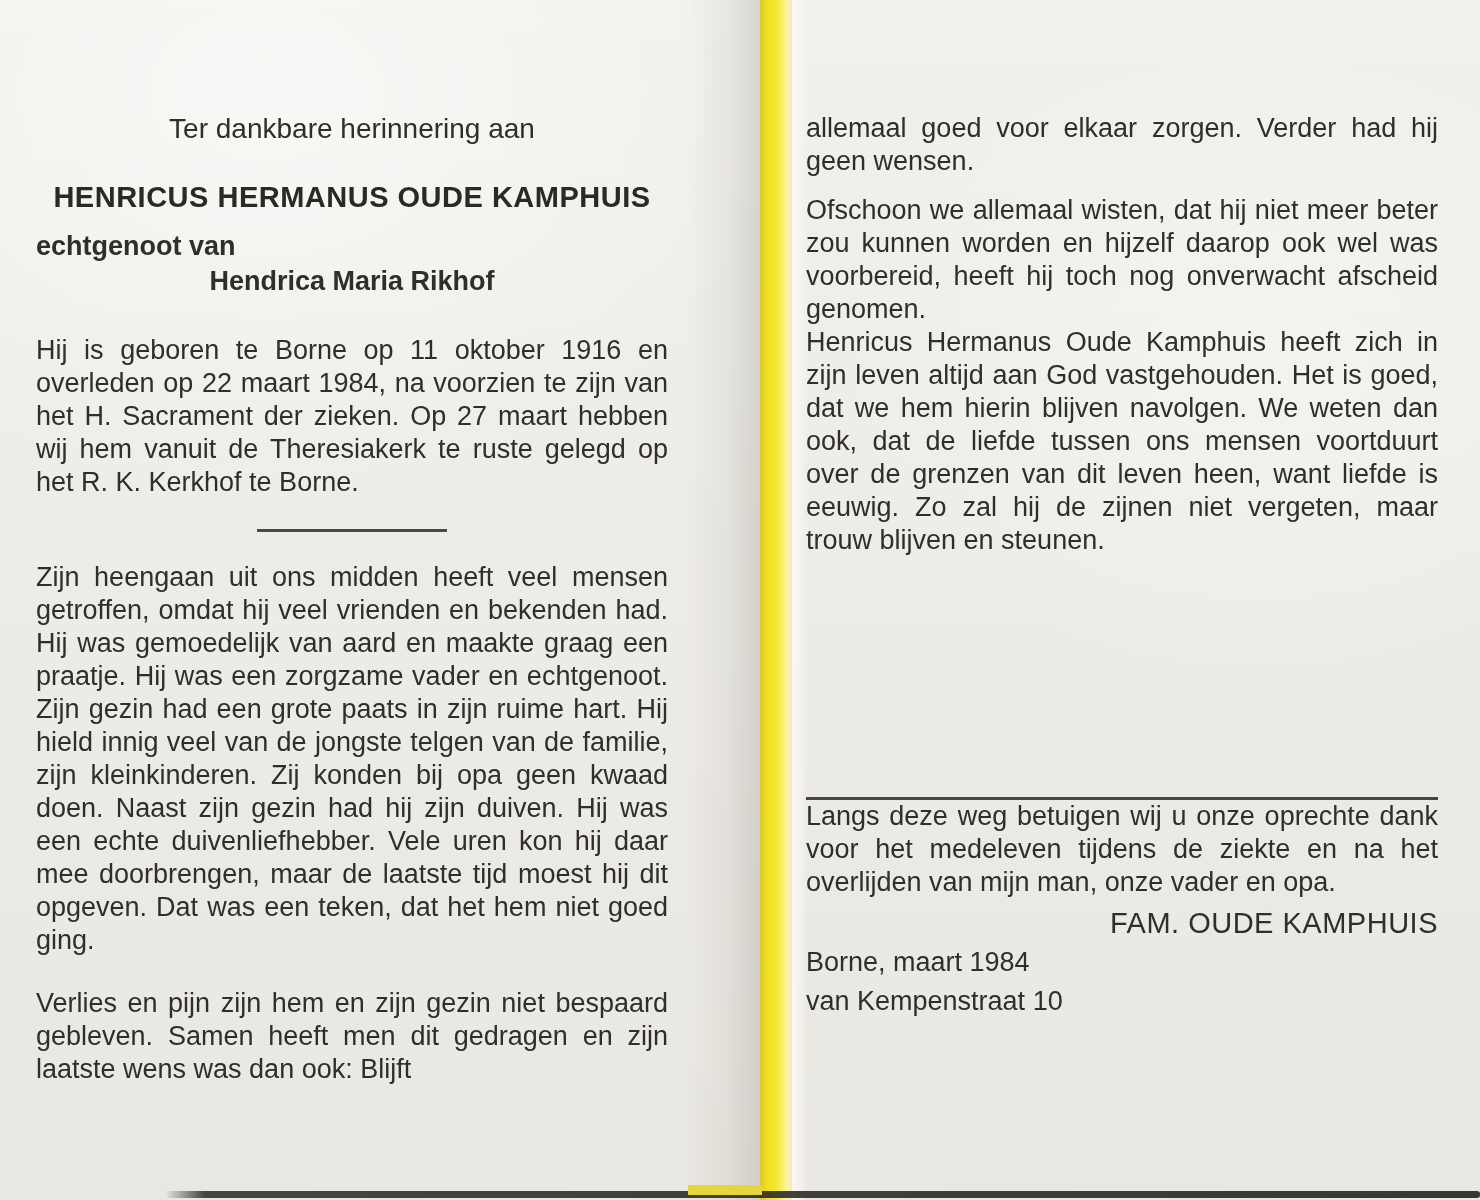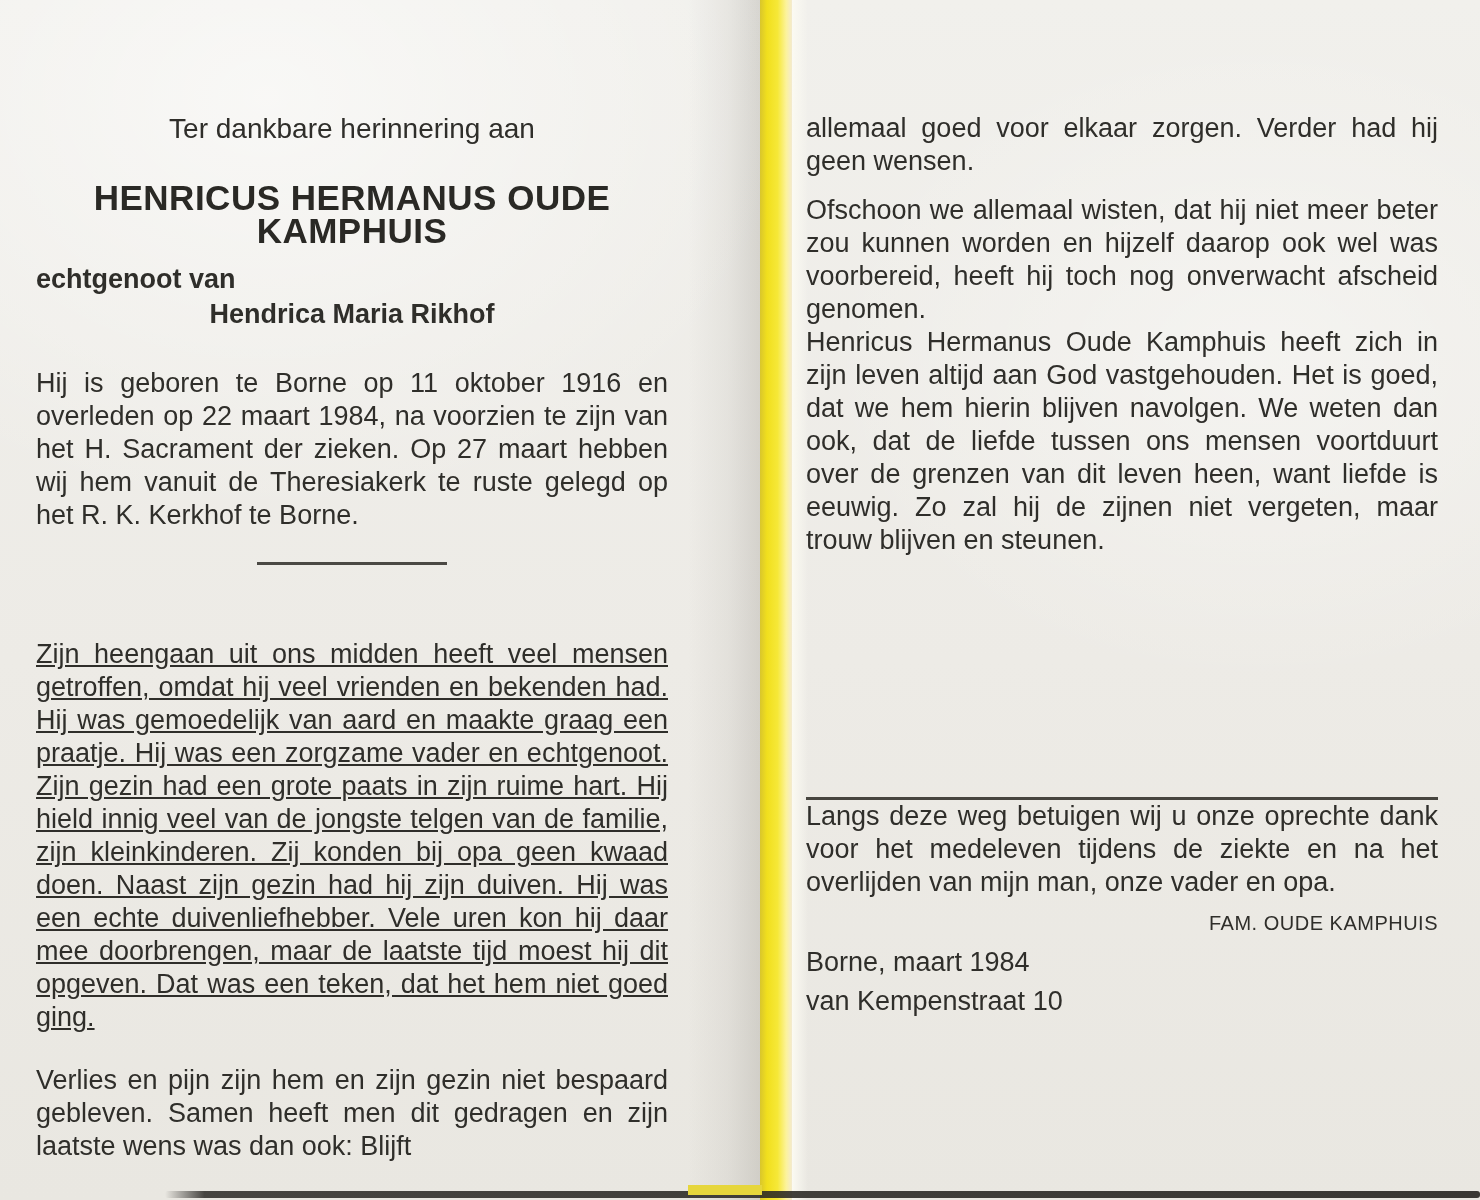--- a/index.html
+++ b/index.html
@@ -42,40 +42,40 @@
   }
   .page {
     position: absolute; top: 0;
     font-size: 27px; line-height: 33px;
   }
   .page-left  { left: 36px;  width: 632px; }
   .page-right { left: 806px; width: 632px; }
   .page p { text-align: justify; }
 
   .intro  { margin-top: 112px; text-align: center; font-size: 28px; }
-  .name   { margin-top: 36px;  text-align: center; font-size: 35px; font-weight: bold; letter-spacing: 0.5px; color: #2a2925; }
+  .name   { margin-top: 36px;  text-align: center; font-size: 29px; font-weight: bold; letter-spacing: 0.5px; color: #2a2925; }
   .rel    { margin-top: 16px;  text-align: left; font-weight: bold; }
   .spouse { margin-top: 2px;   text-align: center; font-weight: bold; }
   .p-birth { margin-top: 36px; }
   .divider-short {
     display: block; margin: 30px auto 0; width: 190px; height: 0;
     border: 0; border-top: 3px solid #4b4944;
   }
-  .p-life    { margin-top: 73px; text-decoration: underline; }
+  .p-life    { margin-top: 29px; }
   .p-verlies { margin-top: 30px; }
 
   .rp-allemaal { margin-top: 112px; }
   .rp-ofschoon { margin-top: 16px; }
   .rp-henricus { margin-top: 0; }
   .divider-long {
     display: block; margin-top: 240px; width: 100%; height: 0;
     border: 0; border-top: 3px solid #47453f;
   }
   .ack   { }
-  .fam   { margin-top: 8px; text-align: right; font-size: 20px; letter-spacing: 0.5px; }
+  .fam   { margin-top: 8px; text-align: right; font-size: 29px; letter-spacing: 0.5px; }
   .place { margin-top: 6px; }
   .addr  { margin-top: 6px; }
 </style>
 </head>
 <body>
 
 <div class="scan">
 
   <div class="fold-shadow"></div>
   <div class="fold-stripe"></div>

